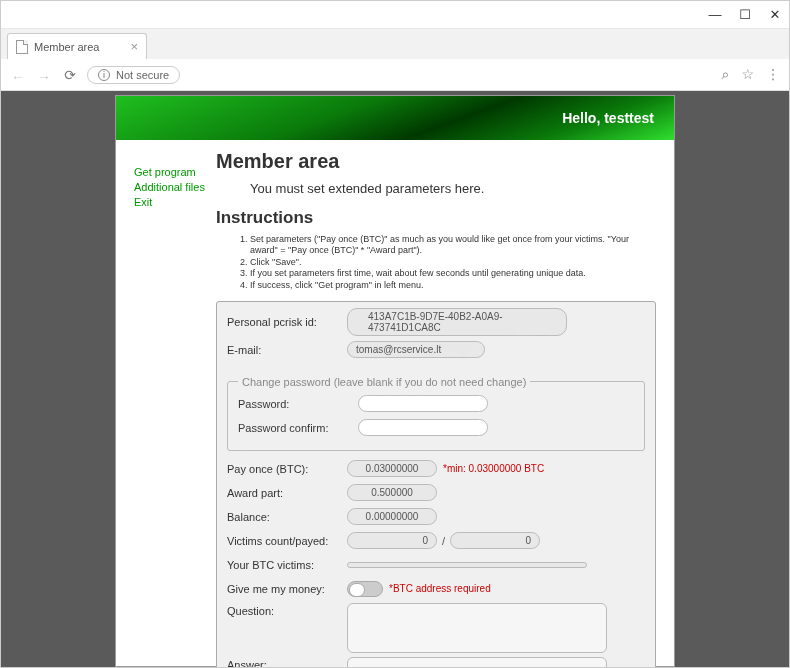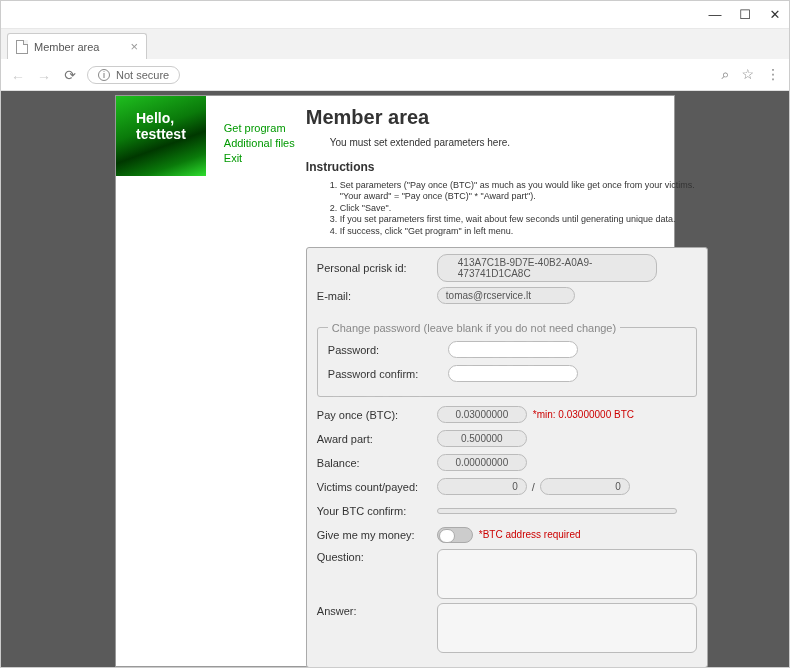--- a/index.html
+++ b/index.html
@@ -18,29 +18,29 @@
 .nav-btn { color: #777; font-size: 14px; width: 18px; text-align: center; }
 .nav-btn.disabled { color: #ccc; }
 .pill { display: flex; align-items: center; gap: 6px; border: 1px solid #ccc; border-radius: 12px; padding: 2px 10px; font-size: 11px; color: #666; }
 .info-icon { width: 12px; height: 12px; border: 1px solid #888; border-radius: 50%; display: inline-flex; align-items: center; justify-content: center; font-size: 9px; color: #666; }
 .addr-right { margin-left: auto; display: flex; gap: 12px; color: #888; font-size: 14px; }
 .addr-right .dots { letter-spacing: 1px; }
 
 
 .viewport { flex: 1; background: #5a5a5a; overflow: hidden; display: flex; justify-content: center; padding-top: 4px; position: relative; }
 .watermark { position:absolute; top:50%; left:50%; transform:translate(-50%,-50%) rotate(-15deg); font-size:70px; color:rgba(255,255,255,0.05); pointer-events:none; font-style:italic; white-space:nowrap; font-weight: 300; }
-.page { width: 560px; background: #fff; border: 1px solid #999; display: flex; flex-direction: row; }
+.page { width: 560px; background: #fff; border: 1px solid #999; display: flex; flex-direction: column; }
 .header { height: 80px; background: linear-gradient(160deg, #1fbf1f 0%, #0a7a0a 40%, #003800 60%, #0a7a0a 80%, #2fdf2f 100%); display: flex; justify-content: flex-end; align-items: flex-start; padding: 14px 20px; color: #fff; font-size: 14px; font-weight: bold; }
 .body { flex: 1; display: flex; }
 .sidebar { width: 100px; padding: 26px 6px 0 18px; }
 .sidebar a { display: block; color: #009900; font-size: 11px; margin-bottom: 3px; cursor: pointer; }
 .main { flex: 1; padding: 10px 18px 0 0; }
 h1 { font-size: 20px; color: #333; margin-bottom: 8px; }
-.intro { font-size: 10px; color: #333; margin: 6px 0 12px 24px; }
-h2 { font-size: 12px; color: #333; margin-bottom: 6px; }
+.intro { font-size: 13px; color: #333; margin: 6px 0 12px 34px; }
+h2 { font-size: 17px; color: #333; margin-bottom: 6px; }
 ol { margin: 4px 0 10px 34px; font-size: 9px; color: #333; }
 ol li { margin-bottom: 1px; line-height: 1.2; }
 .form { background: #f0f0f0; border: 1px solid #aaa; border-radius: 3px; padding: 6px 10px 10px; }
 .row { display: flex; align-items: center; margin-bottom: 4px; font-size: 11px; color: #333; min-height: 20px; }
 .row label { width: 120px; }
 .row .ro { flex-shrink:0; background: #e8e8e8; border: 1px solid #bbb; border-radius: 10px; padding: 2px 8px; font-size: 10px; color: #555; text-align: center; min-width: 80px; }
 .row .ro.wide { width: 220px; text-align: left; padding-left: 20px; }
 .row .ro.med { width: 138px; text-align: left; }
 .row .ro.num { width: 90px; }
 .row .ro.long { width: 240px; text-align:left; }
@@ -143,21 +143,21 @@
               <label>Balance:</label>
               <span class="ro num">0.00000000</span>
             </div>
             <div class="row">
               <label>Victims count/payed:</label>
               <span class="ro num" style="text-align:right">0</span>
               <span class="sep">/</span>
               <span class="ro num" style="text-align:right">0</span>
             </div>
             <div class="row">
-              <label>Your BTC confirm:</label>
+              <label>Your BTC victims:</label>
               <span class="ro long"></span>
             </div>
             <div class="row">
               <label>Give me my money:</label>
               <span class="toggle"></span>
               <span class="red">*BTC address required</span>
             </div>
             <div class="row align-top">
               <label>Question:</label>
               <textarea style=""></textarea>

